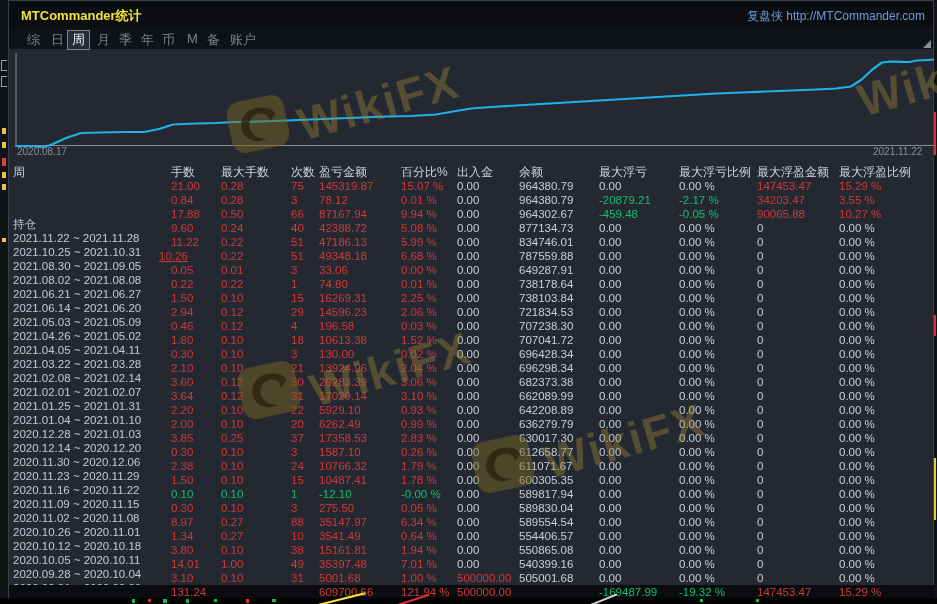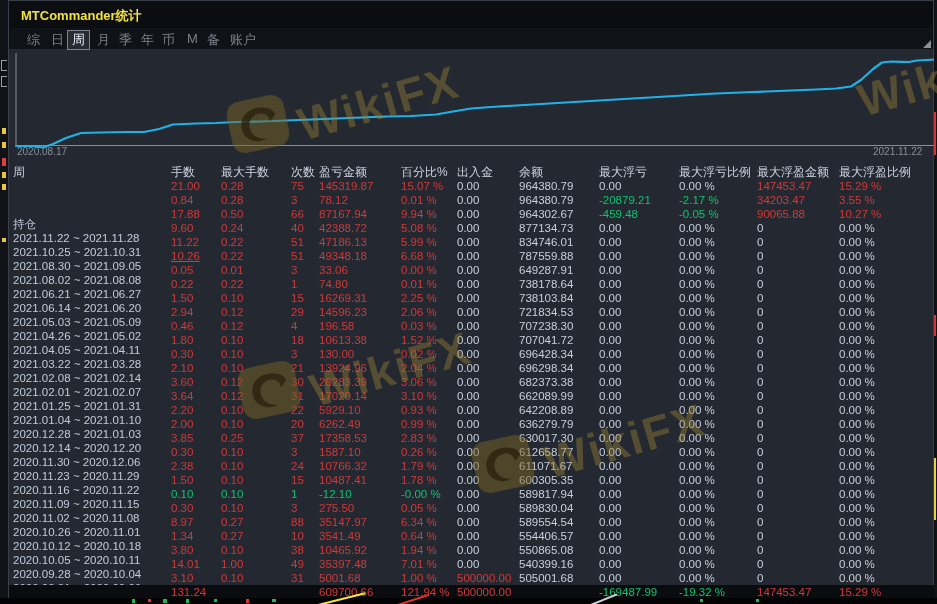--- a/index.html
+++ b/index.html
@@ -58,20 +58,21 @@
     <div class="lmark" style="top:158px;background:#d84040;height:8px;"></div>
     <div class="lmark" style="top:172px;background:#e6c83c;"></div>
     <div class="lmark" style="top:184px;background:#e6c83c;"></div>
     <div class="lmark" style="top:238px;background:#e6c83c;height:4px;"></div>
   </div>
 
   <div id="app-window">
 
     <div id="titlebar">
       <span id="window-title">MTCommander统计</span>
+      <span id="brand-link">复盘侠 http://MTCommander.com</span>
     </div>
 
     <div id="menubar">
       <div id="resize-grip"></div>
     <span class="menu-item" style="left: 15px;">综</span>
         <span class="menu-item" style="left: 39px;">日</span>
         <span class="menu-item selected" style="left: 58px;">周</span>
         <span class="menu-item" style="left: 85px;">月</span>
         <span class="menu-item" style="left: 107px;">季</span>
         <span class="menu-item" style="left: 129px;">年</span>
@@ -172,21 +173,21 @@
             <span class="cell c-r" style="left: 392px;">5.99 %</span>
             <span class="cell c-w" style="left: 448px;">0.00</span>
             <span class="cell c-w" style="left: 510px;">834746.01</span>
             <span class="cell c-w" style="left: 590px;">0.00</span>
             <span class="cell c-w" style="left: 670px;">0.00 %</span>
             <span class="cell c-w" style="left: 748px;">0</span>
             <span class="cell c-w" style="left: 830px;">0.00 %</span>
           </div>
           <div class="trow" style="top: 86px;">
             <span class="rlabel">2021.06.21 ~ 2021.06.27</span>
-            <span class="cell c-r" style="left: 162px; text-decoration: underline;">10.26</span>
+            <span class="cell c-r" style="left: 150px; text-decoration: underline;">10.26</span>
             <span class="cell c-r" style="left: 212px;">0.22</span>
             <span class="cell c-r" style="left: 282px;">51</span>
             <span class="cell c-r" style="left: 310px;">49348.18</span>
             <span class="cell c-r" style="left: 392px;">6.68 %</span>
             <span class="cell c-w" style="left: 448px;">0.00</span>
             <span class="cell c-w" style="left: 510px;">787559.88</span>
             <span class="cell c-w" style="left: 590px;">0.00</span>
             <span class="cell c-w" style="left: 670px;">0.00 %</span>
             <span class="cell c-w" style="left: 748px;">0</span>
             <span class="cell c-w" style="left: 830px;">0.00 %</span>
@@ -469,21 +470,21 @@
             <span class="cell c-w" style="left: 590px;">0.00</span>
             <span class="cell c-w" style="left: 670px;">0.00 %</span>
             <span class="cell c-w" style="left: 748px;">0</span>
             <span class="cell c-w" style="left: 830px;">0.00 %</span>
           </div>
           <div class="trow" style="top: 380px;">
             <span class="rlabel">2020.08.31 ~ 2020.09.06</span>
             <span class="cell c-r" style="left: 162px;">3.80</span>
             <span class="cell c-r" style="left: 212px;">0.10</span>
             <span class="cell c-r" style="left: 282px;">38</span>
-            <span class="cell c-r" style="left: 310px;">10465.92</span>
+            <span class="cell c-r" style="left: 310px;">15161.81</span>
             <span class="cell c-r" style="left: 392px;">1.94 %</span>
             <span class="cell c-w" style="left: 448px;">0.00</span>
             <span class="cell c-w" style="left: 510px;">550865.08</span>
             <span class="cell c-w" style="left: 590px;">0.00</span>
             <span class="cell c-w" style="left: 670px;">0.00 %</span>
             <span class="cell c-w" style="left: 748px;">0</span>
             <span class="cell c-w" style="left: 830px;">0.00 %</span>
           </div>
           <div class="trow" style="top: 394px;">
             <span class="rlabel">2020.08.24 ~ 2020.08.30</span>

